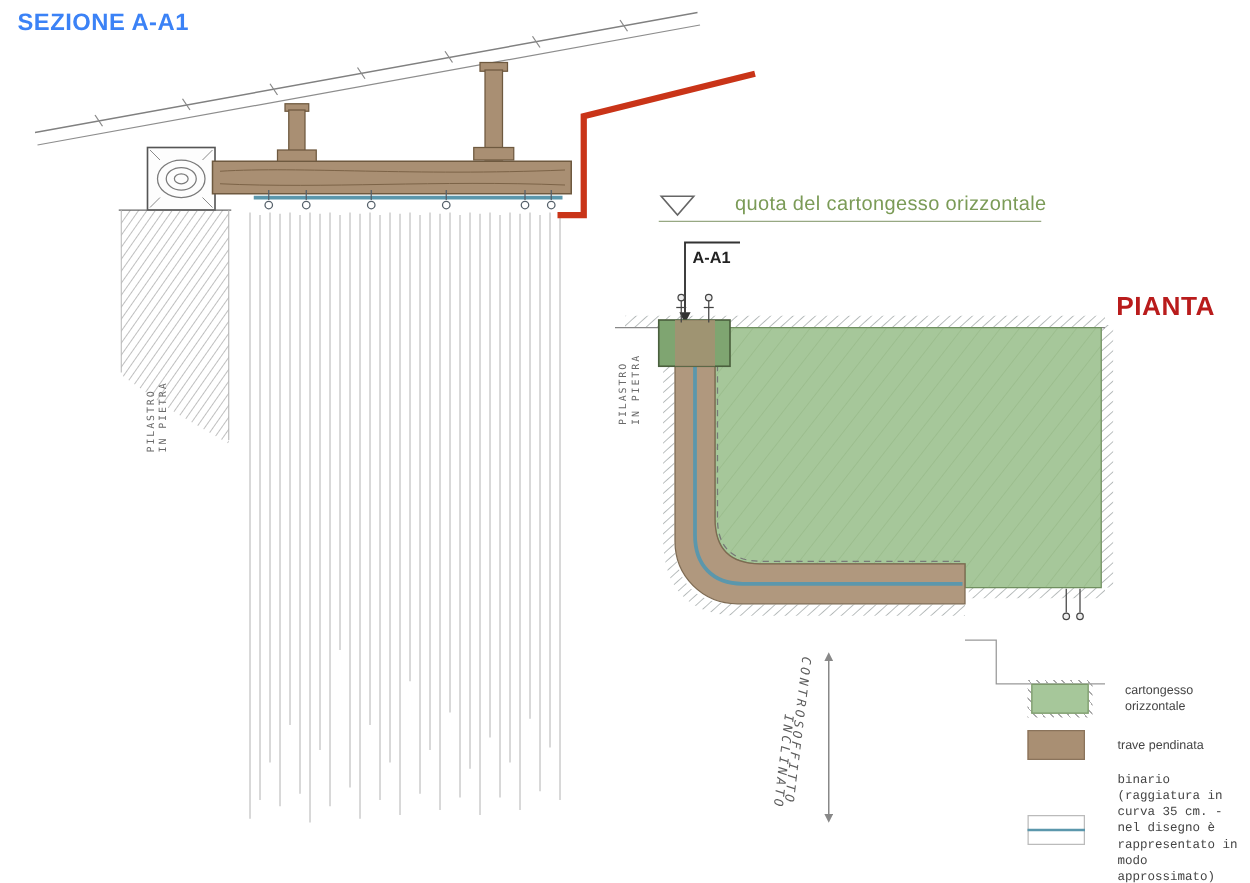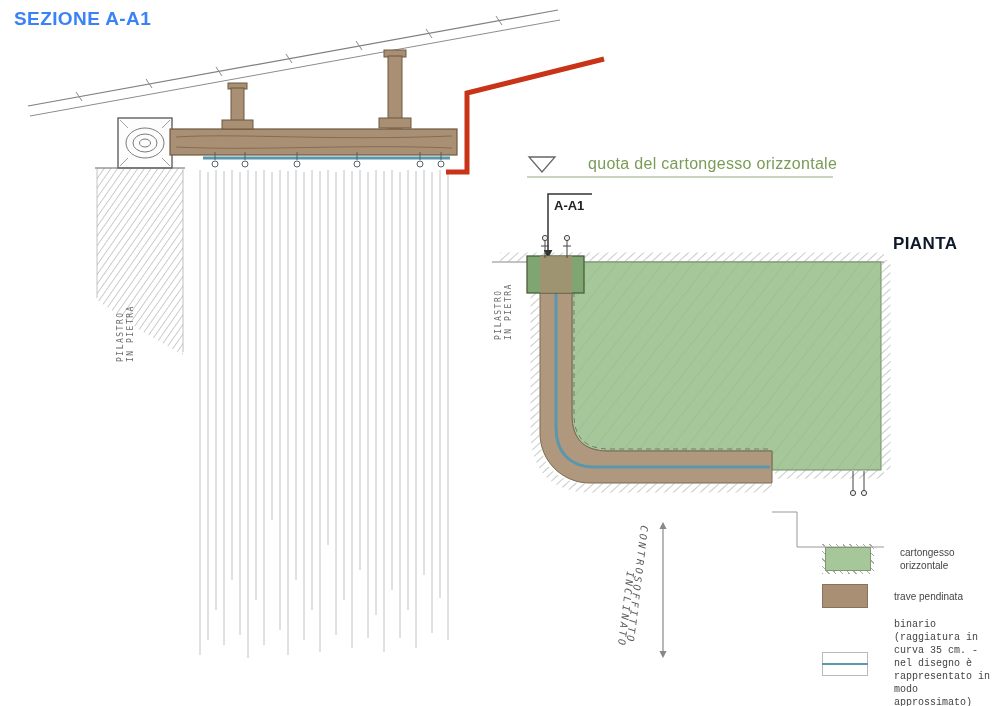--- a/index.html
+++ b/index.html
@@ -2,21 +2,21 @@
 <html style="--green: #a6c79a; --dark_green: #7fa571; --brown: #a98f73; --red: #c93418; --blue: #5b97ac; --green_text: #7b9b57;"><head>
 <meta charset="utf-8">
 <style>
   html,body{margin:0;padding:0;}
   body{width:1000px;height:706px;background:#ffffff;overflow:hidden;
        font-family:"Liberation Sans", sans-serif;position:relative;}
   .abs{position:absolute;}
   #drawing-svg{position:absolute;left:0;top:0;}
 
   .title-section{left:14px;top:8px;font-size:19px;font-weight:bold;color:#3b82f6;letter-spacing:.4px;}
-  .title-plan{left:893px;top:234px;font-size:17px;font-weight:bold;color:#0f172a;letter-spacing:.4px;text-align:right;}
+  .title-plan{left:893px;top:234px;font-size:21px;font-weight:bold;color:#b91c1c;letter-spacing:.4px;text-align:right;}
   .quota-label{left:546px;top:155px;font-size:16px;color:var(--green_text,#7b9b57);letter-spacing:.3px;margin-left:42px;}
   .aa1-label{left:554px;top:198px;font-size:13px;font-weight:bold;color:#222;}
 
   .vtext{white-space:nowrap;font-family:"DejaVu Sans Mono", monospace;color:#6a6a6a;
          font-size:8px;letter-spacing:1.5px;transform:rotate(-90deg);transform-origin:left top;line-height:1.25;}
   .vtext span{display:block;}
   .pilastro-section{left:116px;top:362px;}
   .pilastro-plan{left:494px;top:340px;}
 
   .slanttext{white-space:nowrap;font-family:"DejaVu Sans Mono", monospace;font-style:italic;color:#5d5d5d;

